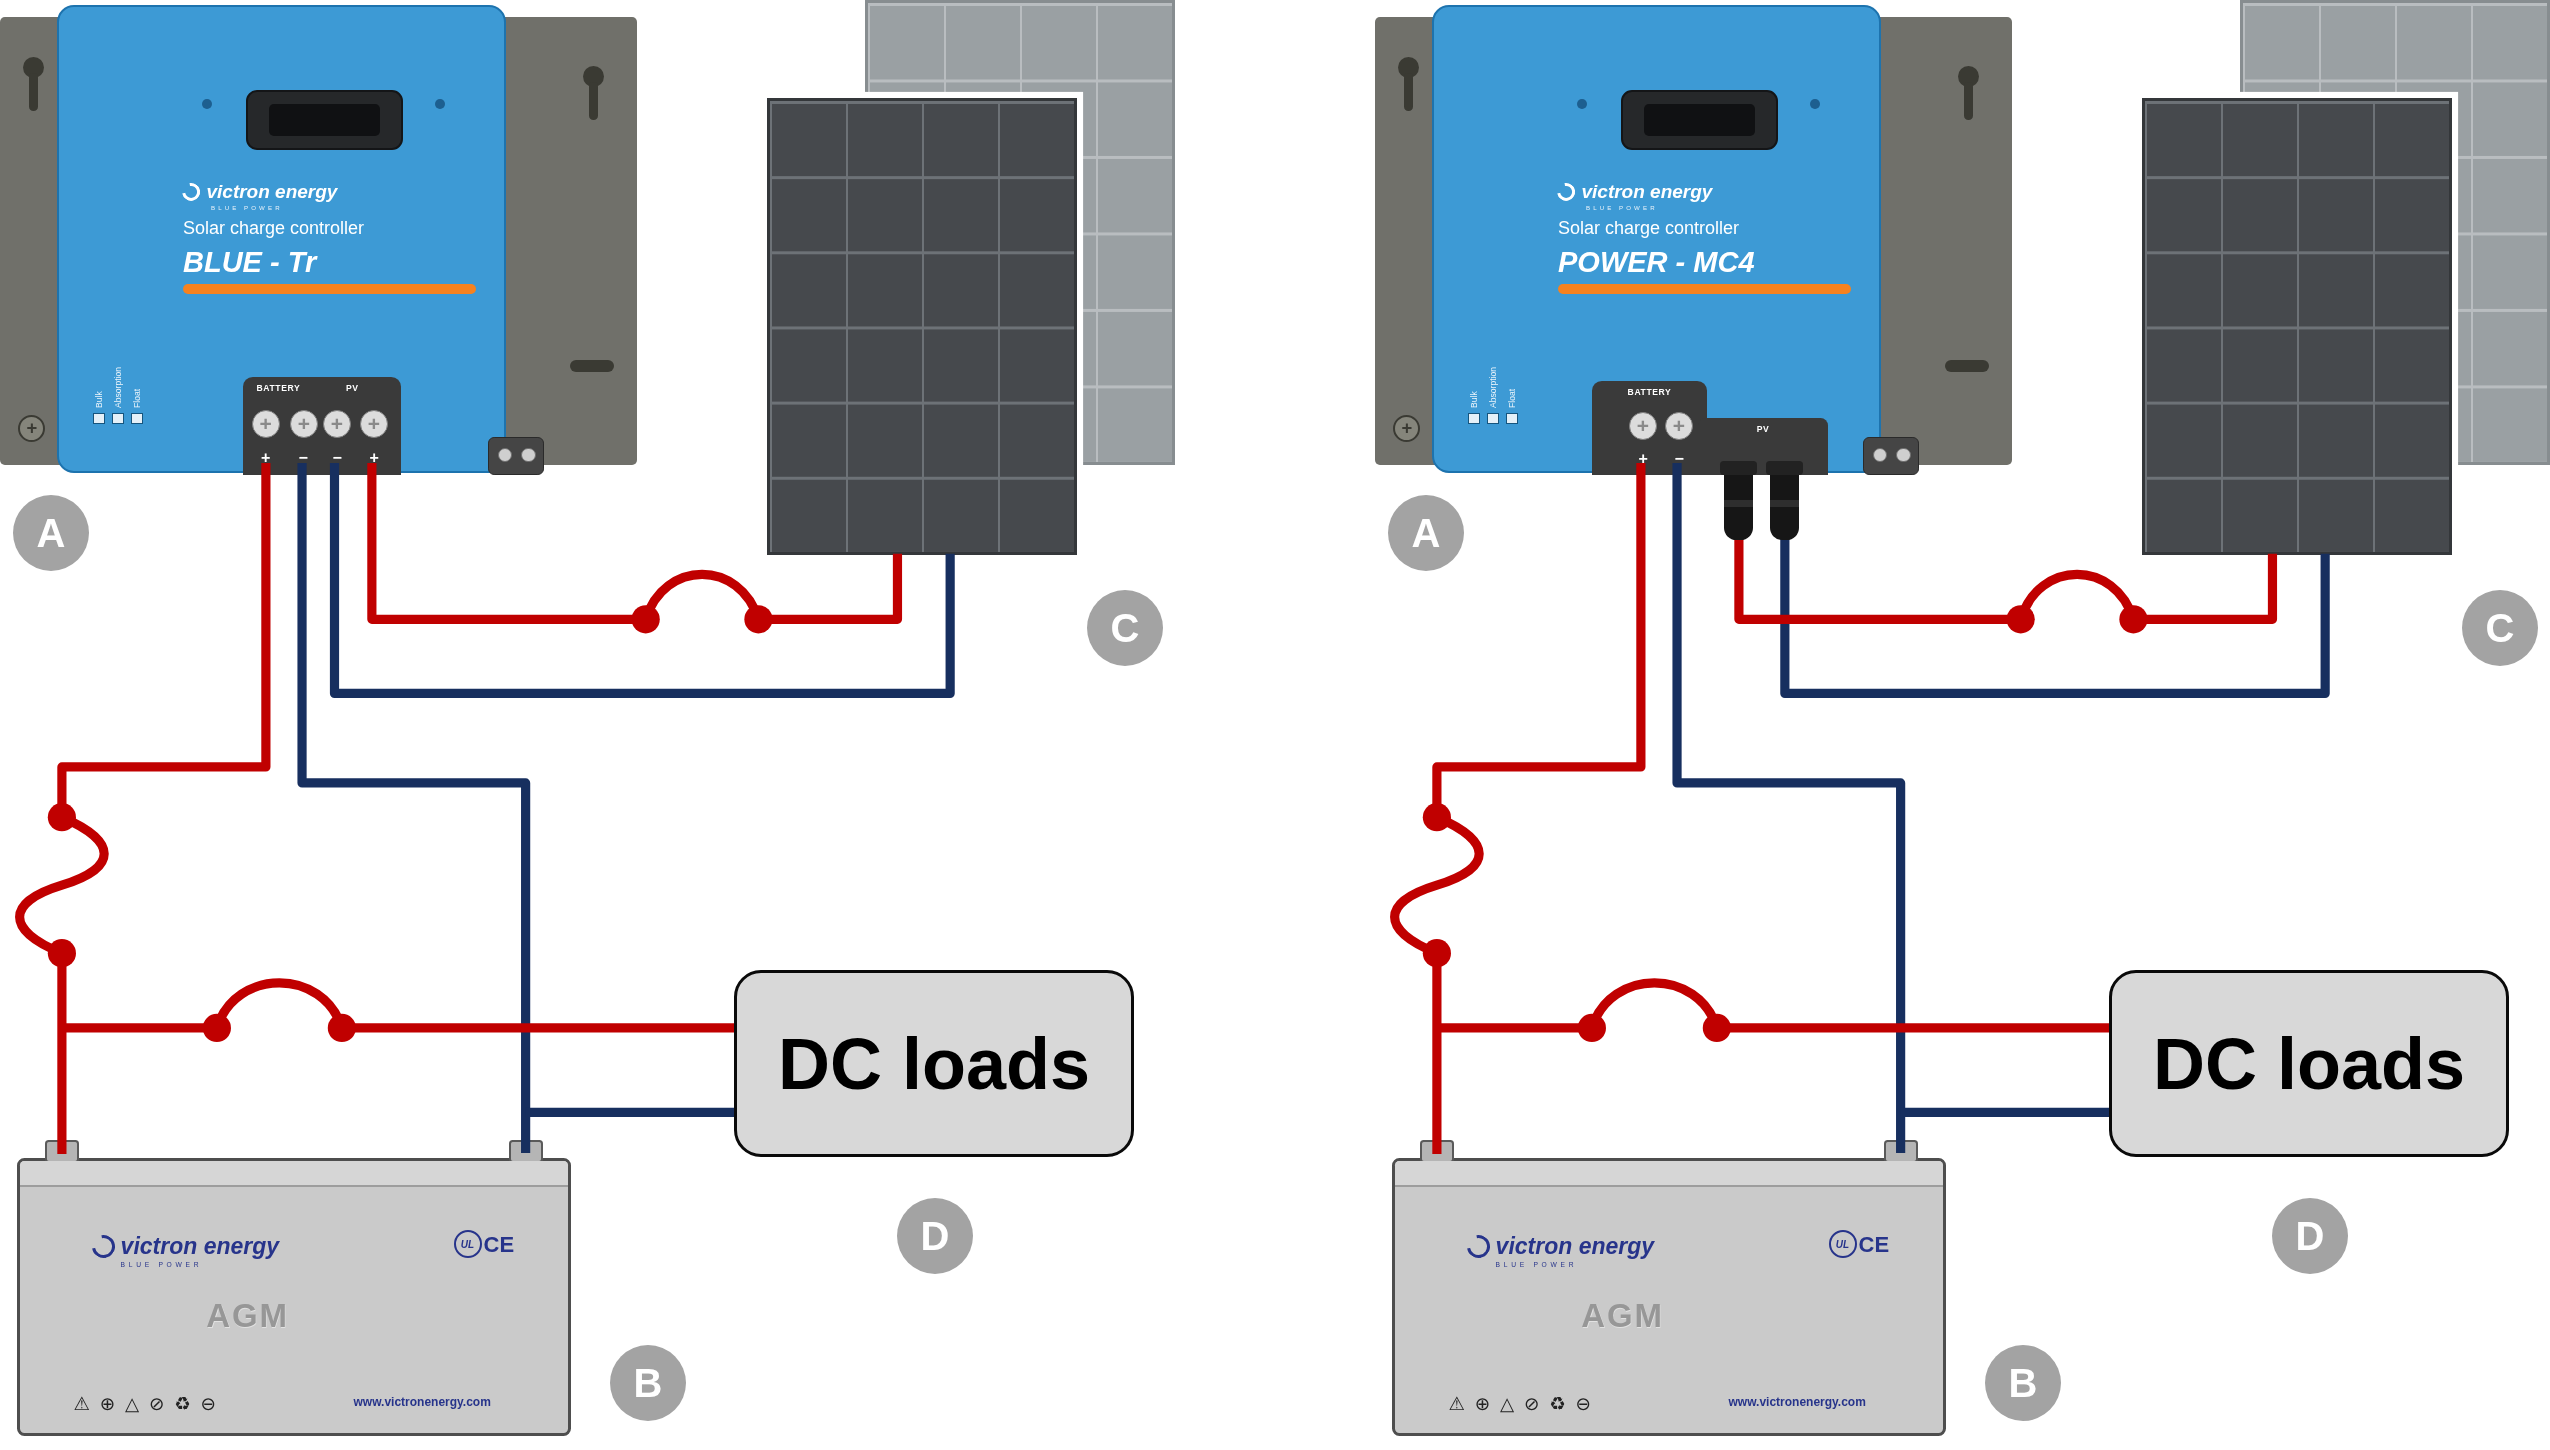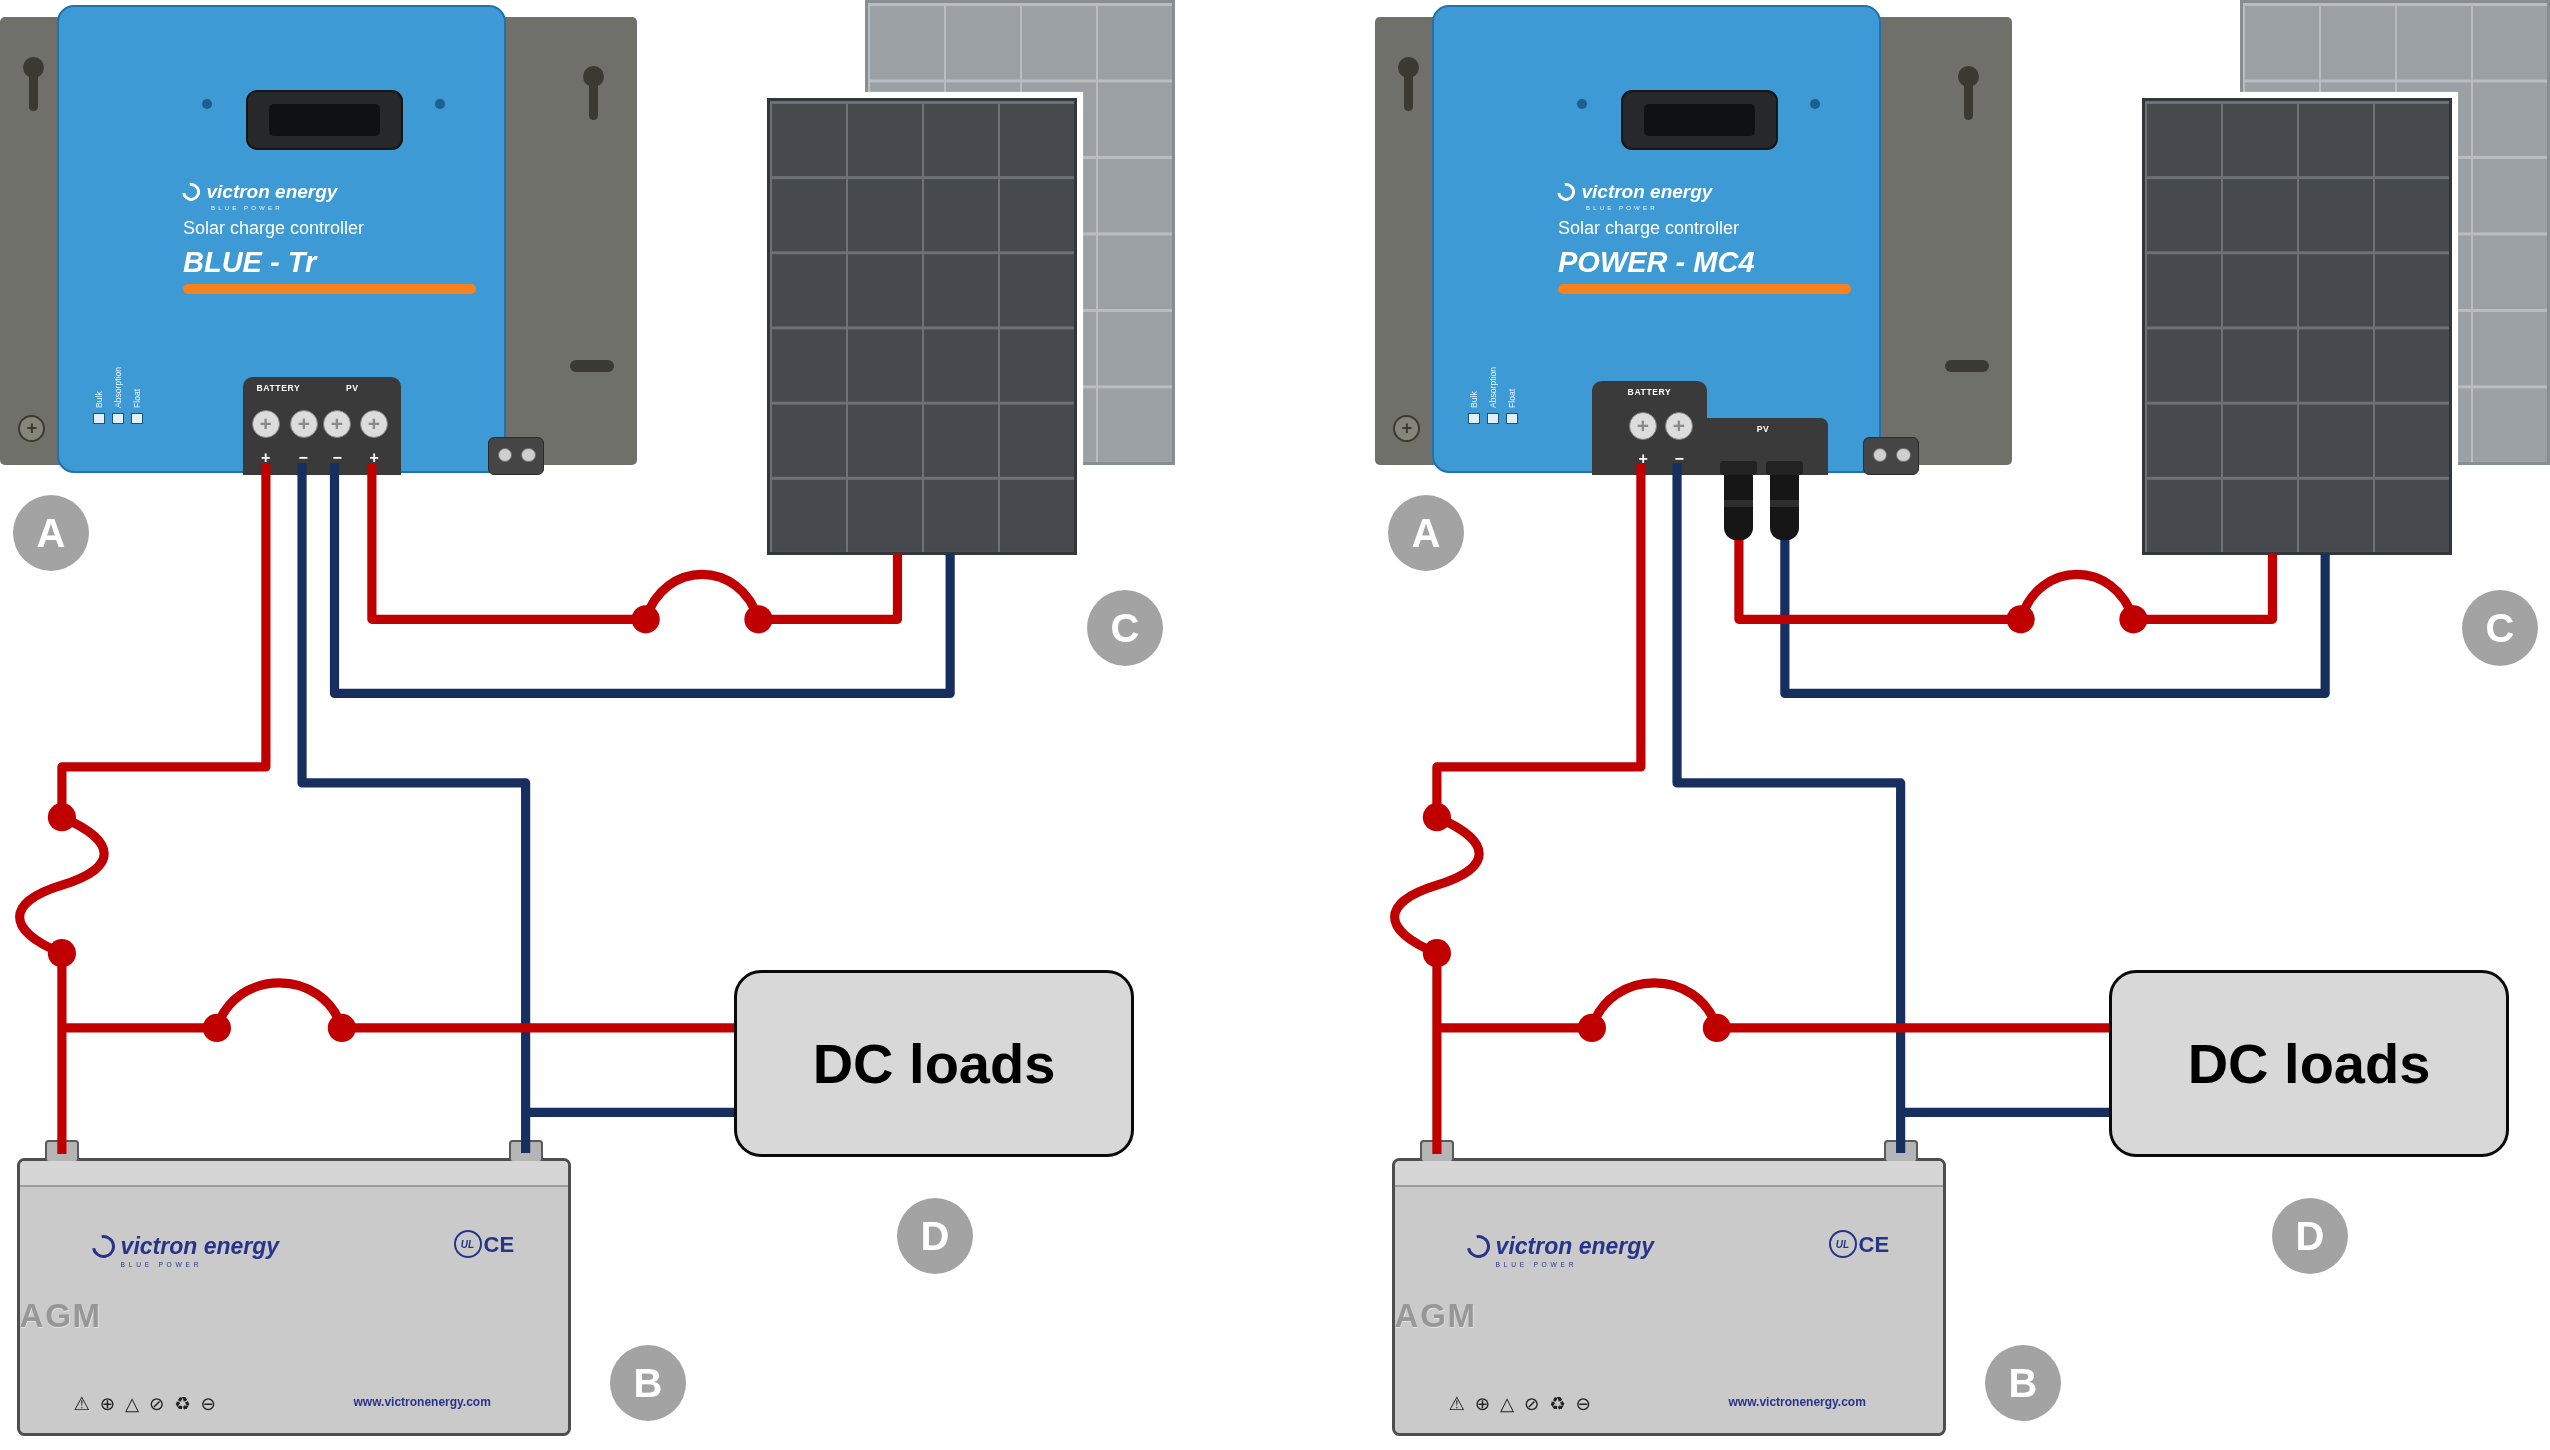--- a/index.html
+++ b/index.html
@@ -73,33 +73,33 @@
 
   
   .wires{position:absolute;left:0;top:0;z-index:5}
   .wires path{fill:none;stroke-width:15;stroke-linejoin:round}
   .wires g.red path{stroke:var(--wire-red)}
   .wires g.red circle{fill:var(--wire-red)}
   .wires g.navy path{stroke:var(--wire-navy)}
 
   
   .dc-loads{position:absolute;left:734px;top:970px;width:400px;height:187px;background:#d8d8d8;border:3.1px solid #0a0a0a;border-radius:27px;display:flex;align-items:center;justify-content:center;z-index:6}
-  .dc-loads span{font-size:56px;font-weight:bold;color:#000}
+  .dc-loads span{font-size:72px;font-weight:bold;color:#000}
 
   
   .battery{position:absolute;left:16.5px;top:1158px;width:554px;height:278px;background:#cacaca;border:3.1px solid #4e4e4e;border-radius:7.4px;z-index:1}
   .batt-top{position:absolute;left:0;top:0;right:0;height:26px;background:#d6d6d6;border-bottom:2.5px solid #9d9d9d;border-radius:4.3px 4.3px 0 0}
   .post{position:absolute;top:-21px;width:34px;height:23px;background:#b5b5b5;border:2.5px solid #5a5a5a;border-radius:3.7px}
   .batt-logo{position:absolute;left:72px;top:74px;display:flex;align-items:flex-start;gap:6.1px}
   .swirl.blue{width:23px;height:23px;border-color:var(--victron-blue);border-left-color:transparent}
   .batt-brand{font-size:23px;font-weight:bold;font-style:italic;color:var(--victron-blue);line-height:1}
   .batt-sub{display:block;font-size:6.7px;letter-spacing:3.7px;color:var(--victron-blue);margin-top:2.5px}
   .ul-mark{position:absolute;left:434px;top:69px;width:28px;height:28px;border:2.5px solid var(--victron-blue);border-radius:50%;color:var(--victron-blue);font-size:10px;font-weight:bold;font-style:italic;display:flex;align-items:center;justify-content:center}
   .ce-mark{position:absolute;left:464px;top:71px;font-size:22px;font-weight:bold;color:var(--victron-blue)}
-  .agm{position:absolute;left:0;right:92px;top:136px;font-size:33px;font-weight:bold;letter-spacing:1.8px;color:#979797;text-shadow:0.6px 0.6px 0 #e2e2e2}
+  .agm{position:absolute;left:0;right:92px;top:136px;text-align:center;font-size:33px;font-weight:bold;letter-spacing:1.8px;color:#979797;text-shadow:0.6px 0.6px 0 #e2e2e2}
   .icons-row{position:absolute;left:54px;bottom:18.4px;display:flex;gap:9.8px;font-size:18.4px;color:#222}
   .batt-url{position:absolute;left:334px;bottom:24.5px;font-size:12px;font-weight:bold;color:var(--victron-blue)}
 
   
   .tag{position:absolute;width:76px;height:76px;border-radius:50%;background:var(--label-circle-gray);color:#fff;font-size:40px;font-weight:bold;display:flex;align-items:center;justify-content:center;z-index:7}
 </style>
 </head>
 <body>
 
 <div id="canvas">

